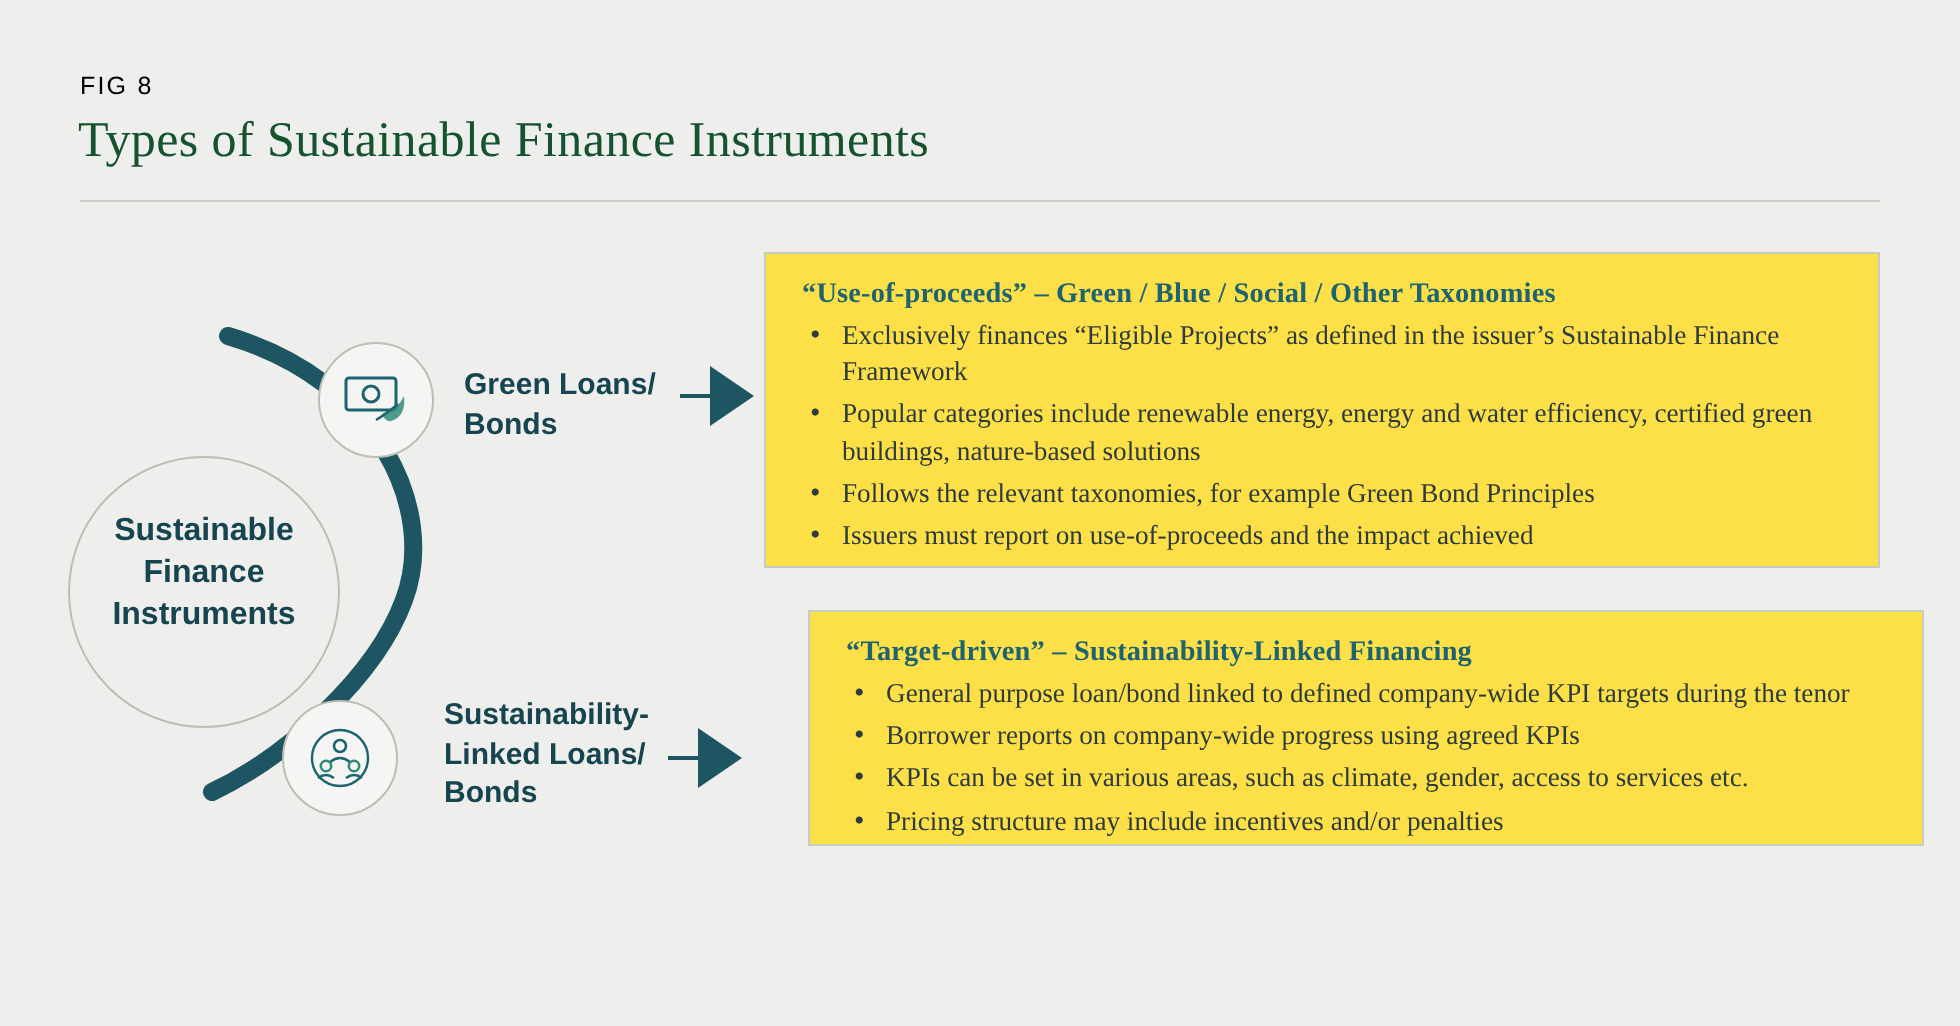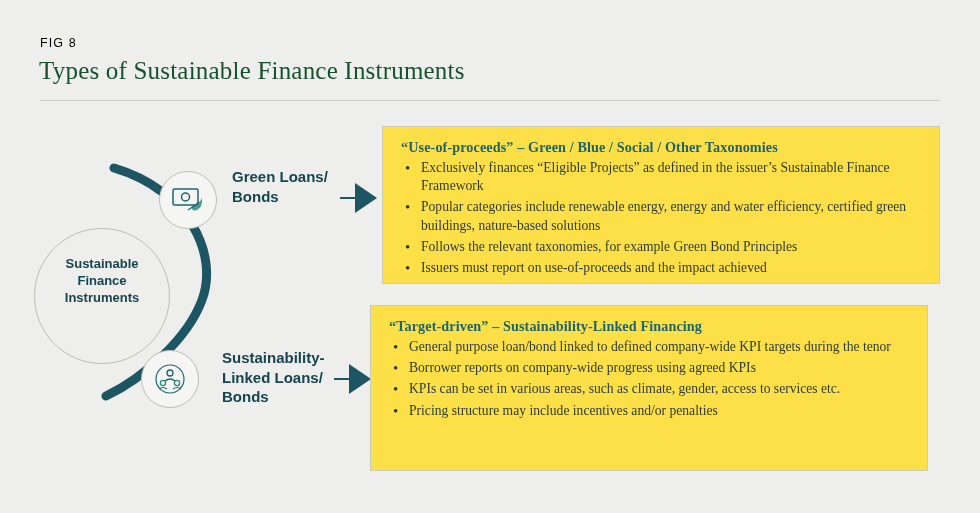--- a/index.html
+++ b/index.html
@@ -61,21 +61,21 @@
     border: 1.5px solid #b9c0b3;
     background: transparent;
     box-sizing: border-box;
   }
   .hub-label {
     position: absolute;
     left: 34px;
     top: 255px;
     width: 136px;
     text-align: center;
-    font-size: 13px;
+    font-size: 16px;
     font-weight: bold;
     color: #16444f;
     line-height: 1.32;
   }
 
   
   .arc {
     position: absolute;
     left: 84px;
     top: 160px;
@@ -104,21 +104,21 @@
     justify-content: center;
   }
 
   .node-label {
     position: absolute;
     font-size: 15px;
     font-weight: bold;
     color: #16444f;
     line-height: 1.3;
   }
-  #label-green { left: 232px; top: 167px; width: 130px; }
+  #label-green { left: 232px; top: 183px; width: 130px; }
   #label-sll   { left: 222px; top: 348px; width: 140px; }
 
   .arrow-head {
     position: absolute;
     width: 0; height: 0;
     border-top: 15px solid transparent;
     border-bottom: 15px solid transparent;
     border-left: 22px solid #1d5562;
   }
   #arrow-green { left: 355px; top: 183px; }
@@ -133,21 +133,21 @@
   
   .panel {
     position: absolute;
     box-sizing: border-box;
     border: 1.3px solid #c6ccbf;
     background: #fde047;
     padding: 12px 16px 10px 16px;
     font-family: Liberation Serif, serif;
   }
   #panel-top { left: 382px; top: 126px; width: 558px; height: 158px; }
-  #panel-bottom { left: 370px; top: 305px; width: 558px; height: 166px; }
+  #panel-bottom { left: 404px; top: 305px; width: 558px; height: 118px; }
 
   .panel-heading {
     font-size: 14.2px;
     font-weight: bold;
     color: #1d6470;
     margin: 0 0 3px 2px;
     letter-spacing: 0.1px;
   }
   .bullets {
     list-style: none;

